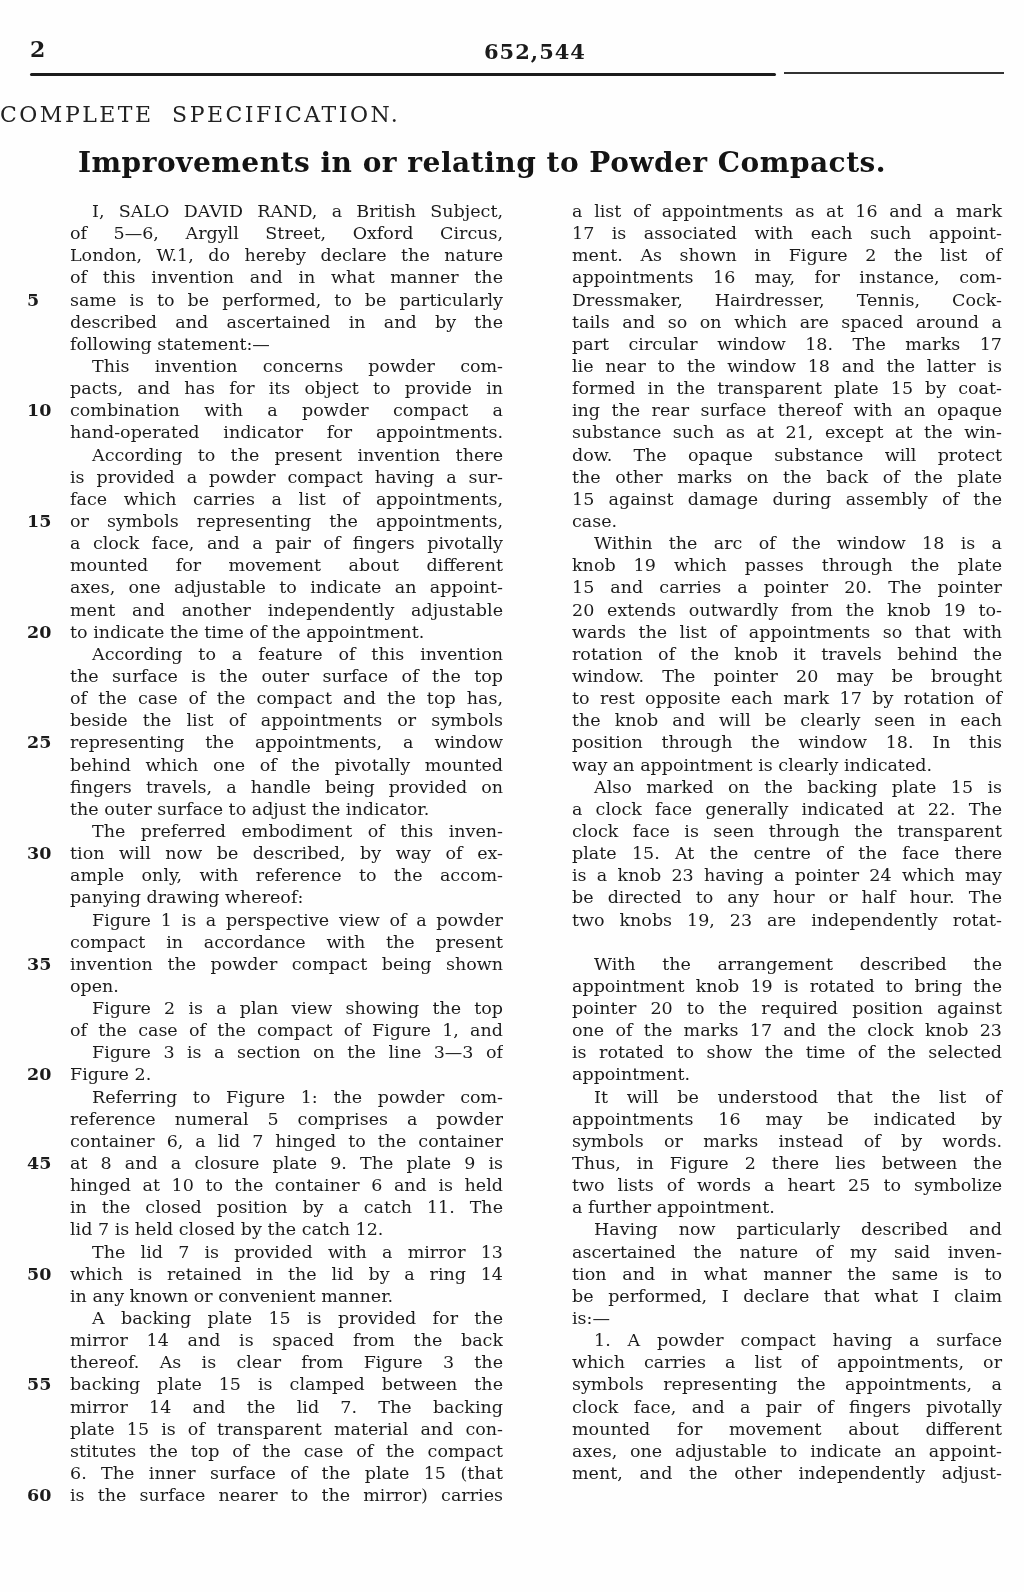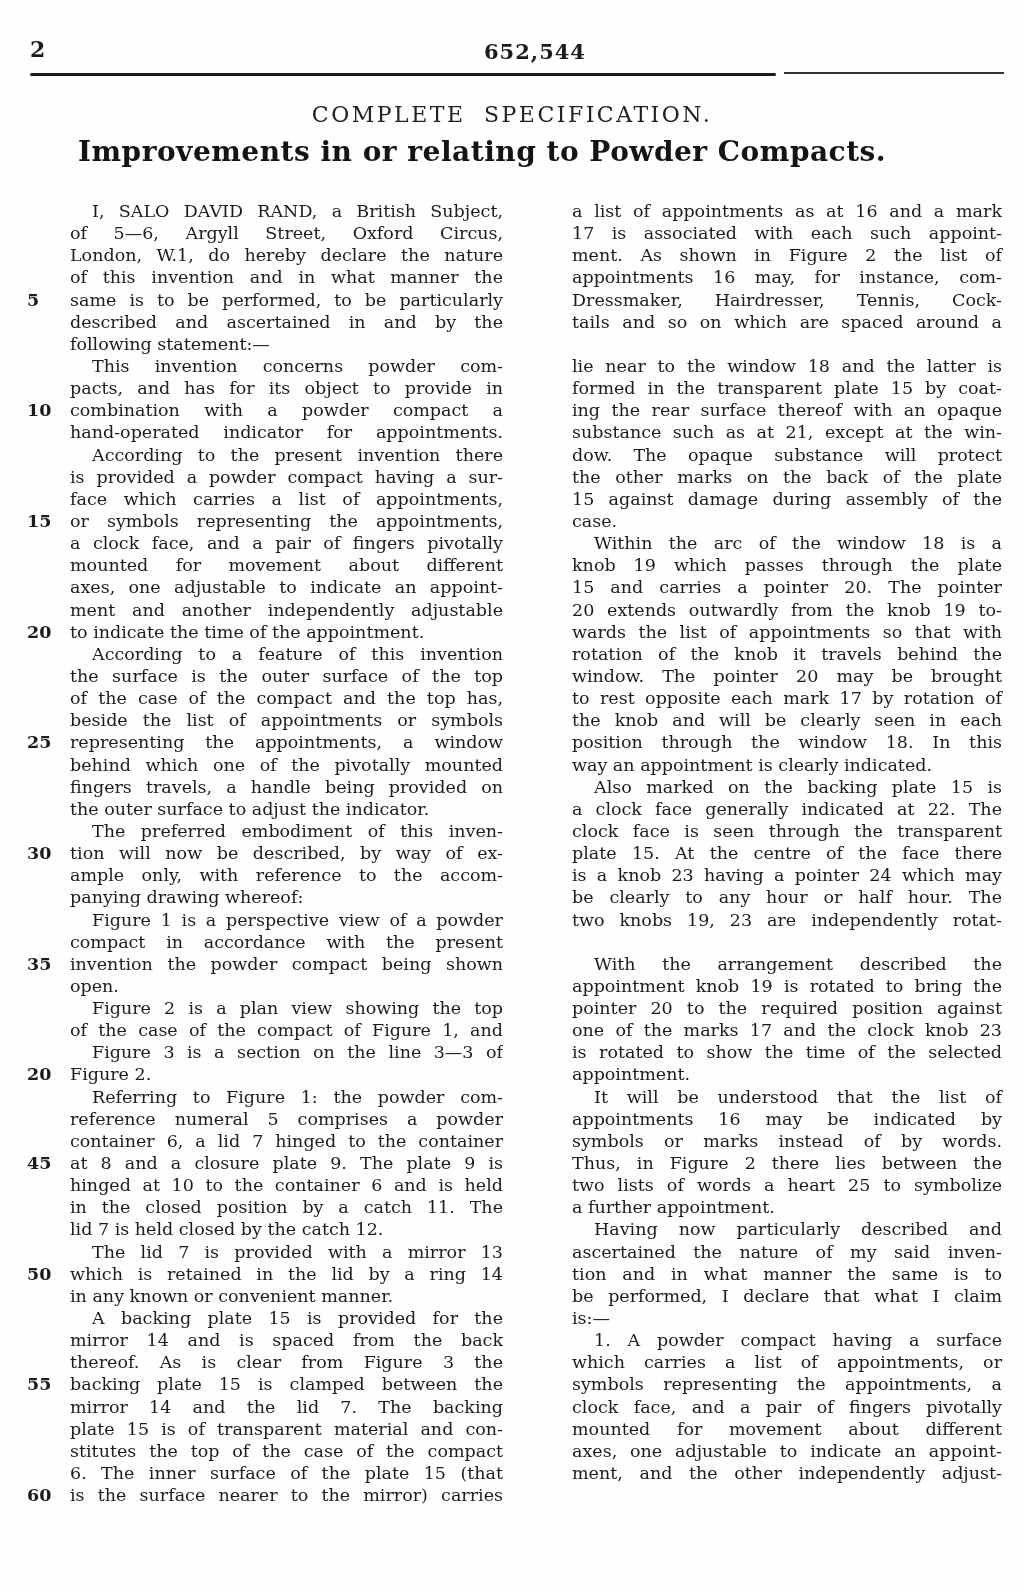--- a/index.html
+++ b/index.html
@@ -28,25 +28,25 @@
   .rule-a {
     position: absolute; left: 30px; top: 73px;
     width: 746px; height: 3px; background: #1c1c1c; border-radius: 2px;
   }
   .rule-b {
     position: absolute; left: 784px; top: 72px;
     width: 220px; height: 2px; background: #333;
   }
   .spec-heading {
     position: absolute; left: 0; top: 102px; width: 1024px;
-    text-align: center; font-size: 22px;
+    text-align: left; font-size: 22px;
     letter-spacing: 2.5px; word-spacing: 9px; color: #222;
   }
   .doc-title {
-    position: absolute; left: 0; top: 135px; width: 964px;
+    position: absolute; left: 0; top: 146px; width: 964px;
     text-align: center; font-size: 28px; font-weight: bold;
     letter-spacing: 0.5px; color: #141414;
   }
   .col { position: absolute; top: 200px; }
   #left-col  { left: 27px;  width: 476px; }
   #right-col { left: 524px; width: 484px; margin-left: 48px; }
   .line-row { display: flex; height: 22.15px; overflow: hidden; }
   .line-num {
     font-size: 17.5px; line-height: 22.15px; font-weight: bold;
     flex: none; color: #1b1b1b;
@@ -337,20 +337,21 @@
       </div>
       <div class="line-row">
         <span class="line-text just">Dressmaker, Hairdresser, Tennis, Cock-</span>
         <span class="line-num"></span>
       </div>
       <div class="line-row">
         <span class="line-text just">tails and so on which are spaced around a</span>
         <span class="line-num"></span>
       </div>
       <div class="line-row">
+        <span class="line-text just">part circular window 18. The marks 17</span>
         <span class="line-num"></span>
       </div>
       <div class="line-row">
         <span class="line-text just">lie near to the window 18 and the latter is</span>
         <span class="line-num"></span>
       </div>
       <div class="line-row">
         <span class="line-text just">formed in the transparent plate 15 by coat-</span>
         <span class="line-num">50</span>
       </div>
@@ -436,21 +437,21 @@
       </div>
       <div class="line-row">
         <span class="line-text just">plate 15. At the centre of the face there</span>
         <span class="line-num"></span>
       </div>
       <div class="line-row">
         <span class="line-text just">is a knob 23 having a pointer 24 which may</span>
         <span class="line-num"></span>
       </div>
       <div class="line-row">
-        <span class="line-text just">be clearly to any hour or half hour. The</span>
+        <span class="line-text just">be directed to any hour or half hour. The</span>
         <span class="line-num"></span>
       </div>
       <div class="line-row">
         <span class="line-text just">two knobs 19, 23 are independently rotat-</span>
         <span class="line-num">95</span>
       </div>
       <div class="line-row">
         <span class="line-num"></span>
       </div>
       <div class="line-row">

